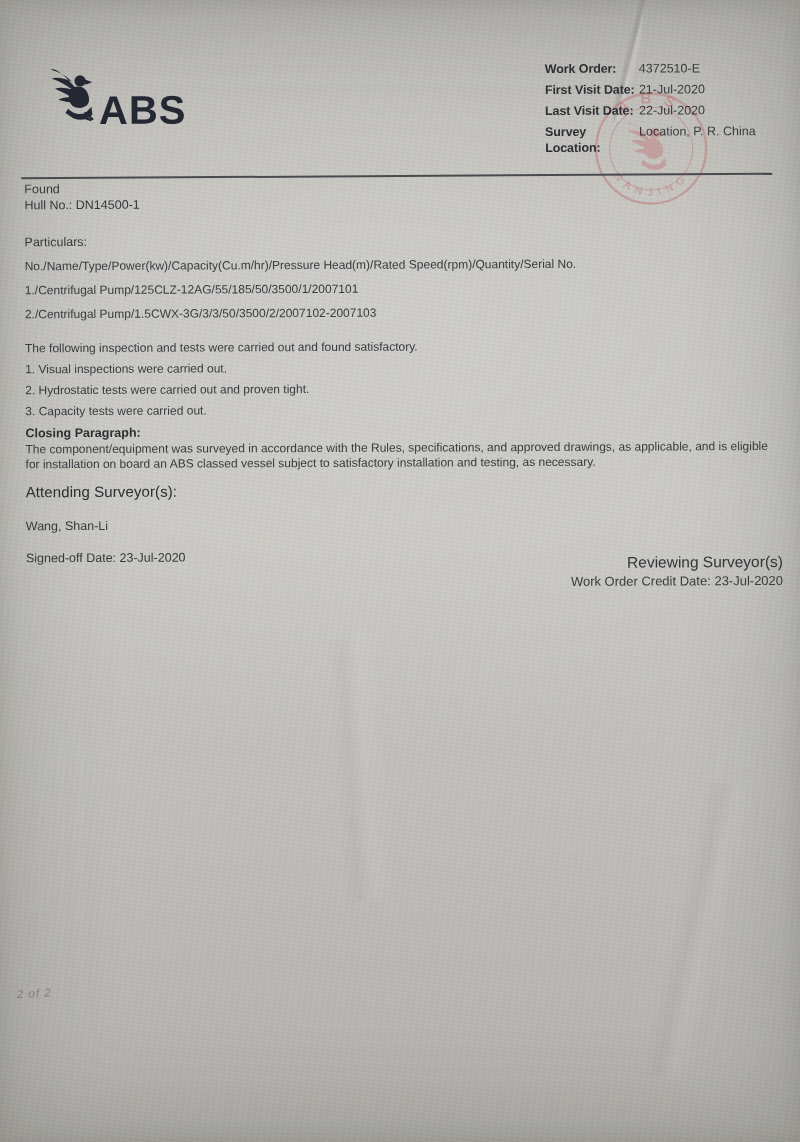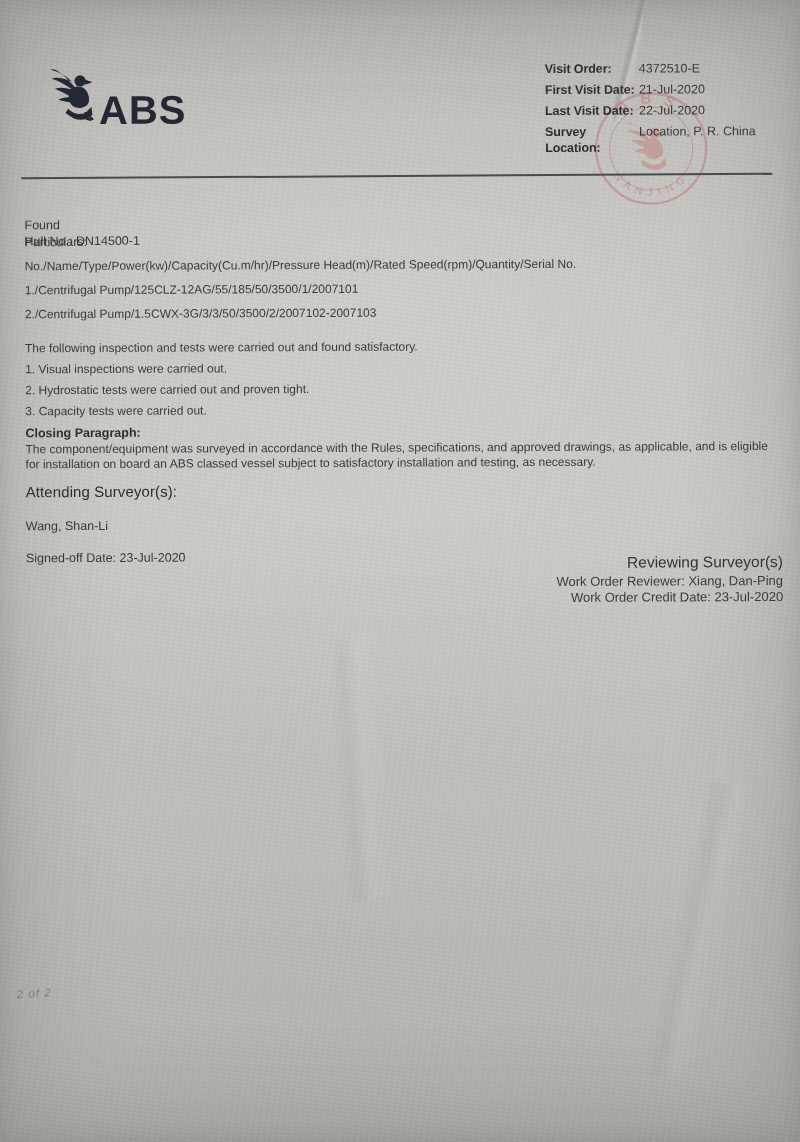--- a/index.html
+++ b/index.html
@@ -59,21 +59,21 @@
   }
   
   .rule{
     position:absolute;left:22px;top:176px;width:751px;height:1.6px;
     background:#4a4a4e;transform:rotate(-0.1deg);transform-origin:left center;
   }
   
   .sec{position:absolute;left:25px;color:#35353a;}
   .t12{font-size:12px;line-height:15px;color:#3a3a3f;}
   .t125{font-size:12.5px;line-height:16px;color:#38383d;}
-  .found-sec{top:180px;margin-top:36px;}
+  .found-sec{top:180px;}
   .particulars-sec{top:233px;}
   .particulars-sec .line{margin-top:9px;}
   .tests-sec{top:340px;}
   .tests-sec .line{margin-top:6px;}
   .closing-sec{top:424px;width:748px;}
   .bold-label{font-weight:700;font-size:12.5px;line-height:16px;color:#2e2e33;}
   .closing-body{margin-top:1px;font-size:12px;line-height:14.6px;color:#3a3a3f;width:744px;}
   .attending-sec{top:481px;}
   .surveyor-title{font-size:15px;font-weight:400;color:#2c2c31;line-height:20px;letter-spacing:0.1px;}
   .attending-sec .t125{margin-top:16px;}
@@ -107,21 +107,21 @@
         </g>
         <g stroke="#232833" stroke-width="2.6" fill="none" stroke-linecap="round">
           <path d="M42 60 l8 7"></path>
           <path d="M36 64 l12 4"></path>
         </g>
       </svg>
       <span class="logo-text">ABS</span>
     </div>
 
     <div class="wo-block">
-      <div class="wo-label">Visit Order:</div>
+      <div class="wo-label">Work Order:</div>
       <div class="wo-value">4372510-E</div>
       <div class="wo-label">First Visit Date:</div>
       <div class="wo-value">21-Jul-2020</div>
       <div class="wo-label">Last Visit Date:</div>
       <div class="wo-value">22-Jul-2020</div>
       <div class="wo-label wrap">Survey Location:</div>
       <div class="wo-value">Location, P. R. China</div>
     </div>
 
     <svg class="stamp" viewBox="0 0 136 136" aria-hidden="true">
@@ -173,20 +173,19 @@
     </div>
 
     <div class="sec attending-sec">
       <div class="surveyor-title">Attending Surveyor(s):</div>
       <div class="t125">Wang, Shan-Li</div>
       <div class="t125">Signed-off Date: 23-Jul-2020</div>
     </div>
 
     <div class="reviewing-sec">
       <div class="reviewing-title">Reviewing Surveyor(s)</div>
-      <div class="reviewing-line">Work Order Reviewer: Xiang, Dan-Ping</div>
       <div class="reviewing-line">Work Order Credit Date: 23-Jul-2020</div>
     </div>
 
     <div class="page-footer">2 of 2</div>
 
   </div>
 </div>
 
 </body></html>

